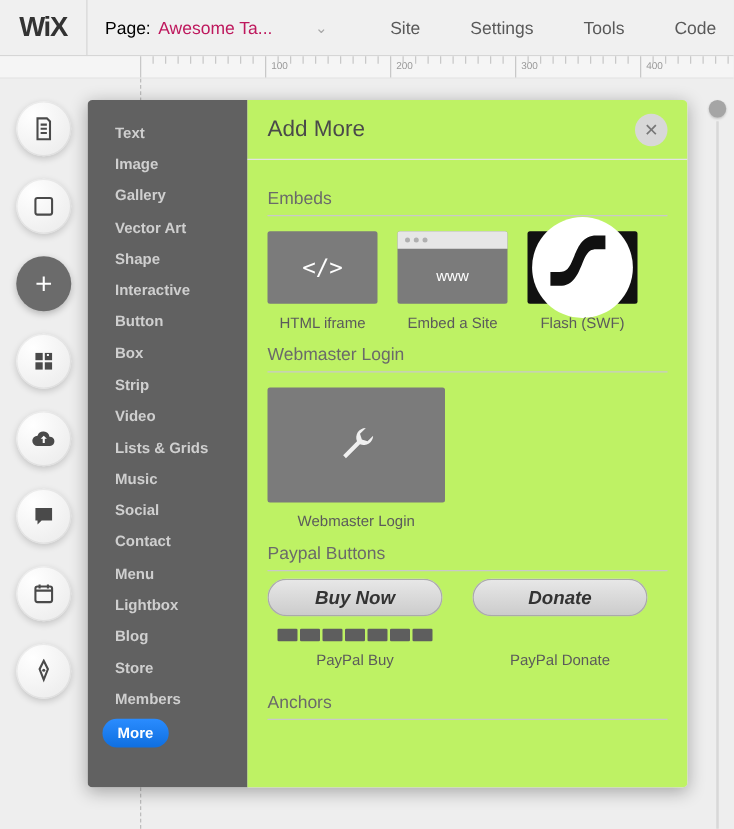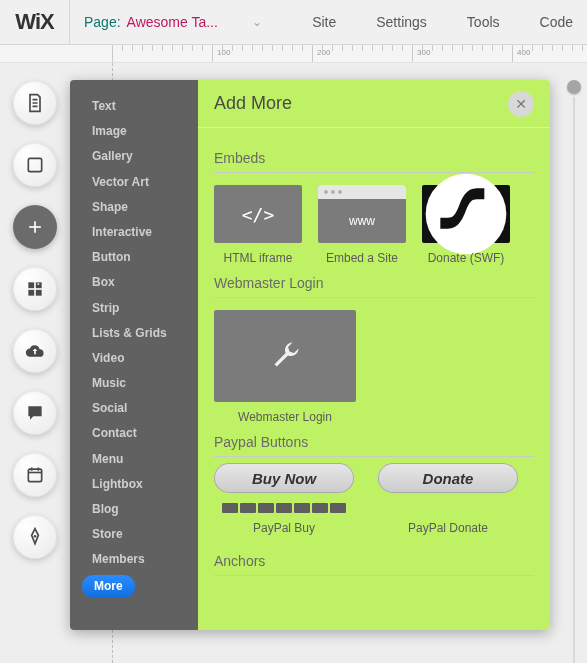--- a/index.html
+++ b/index.html
@@ -2,21 +2,21 @@
 <html><head>
 <meta charset="utf-8">
 <style>
   * { box-sizing: border-box; margin: 0; padding: 0; font-family: "Helvetica Neue", Arial, sans-serif; }
   html, body { width: 587px; height: 663px; overflow: hidden; background: #f0f0f0; }
 
   
   .topbar { height: 45px; background: #f0f0f0; display: flex; align-items: center; border-bottom: 1px solid #d6d6d6; }
   .logo { width: 70px; height: 45px; display: flex; align-items: center; justify-content: center; border-right: 1px solid #d6d6d6; font-weight: 900; font-size: 22px; letter-spacing: -1px; color: #333; }
   .page-sel { display: flex; align-items: center; gap: 6px; padding: 0 14px; font-size: 14px; color: #6a6a6a; }
-  .page-sel .page-label { color: #0f766e; }
+  .page-sel .page-label { color: #000000; }
   .page-sel .page-name { color: #be185d; }
   .page-sel .chev { color: #a6a6a6; margin-left: 28px; font-size: 12px; }
   .topmenu { margin-left: auto; display: flex; gap: 40px; padding-right: 14px; font-size: 14px; color: #595959; }
   .topmenu span { cursor: pointer; }
 
   
   .ruler { height: 18px; background: #f5f5f5; border-bottom: 1px solid #e1e1e1; position: relative; font-size: 8px; color: #999; }
   .ruler .tick { position: absolute; top: 0; bottom: 0; border-left: 1px solid #c8c8c8; }
   .ruler .tick.major::after { position: absolute; top: 3px; left: 4px; content: attr(data-val); }
 
@@ -217,22 +217,22 @@
   <div class="panel-side" id="catlist">
       <div class="cat">Text</div>
       <div class="cat">Image</div>
       <div class="cat">Gallery</div>
       <div class="cat">Vector Art</div>
       <div class="cat">Shape</div>
       <div class="cat">Interactive</div>
       <div class="cat">Button</div>
       <div class="cat">Box</div>
       <div class="cat">Strip</div>
+      <div class="cat">Video</div>
       <div class="cat">Lists &amp; Grids</div>
-      <div class="cat">Video</div>
       <div class="cat">Music</div>
       <div class="cat">Social</div>
       <div class="cat">Contact</div>
       <div class="cat">Menu</div>
       <div class="cat">Lightbox</div>
       <div class="cat">Blog</div>
       <div class="cat">Store</div>
       <div class="cat">Members</div>
       <div class="cat sel">More</div>
     </div>
@@ -260,21 +260,21 @@
           </div>
           <div class="tilelabel">Embed a Site</div>
         </div>
         <div class="tile">
           <div class="tilebox black">
             <svg viewBox="0 0 24 24">
                 <circle cx="12" cy="12" r="11" fill="#fff"></circle>
                 <path fill="#111" d="M15 5c-3 0-4 2.5-5 5-.9 2.2-1.5 3-3 3H5v3h2c3 0 4-2.5 5-5 .9-2.2 1.5-3 3-3h2V5h-2z"></path>
               </svg>
           </div>
-          <div class="tilelabel">Donate (SWF)</div>
+          <div class="tilelabel">Flash (SWF)</div>
         </div>
       </div>
 
       <div class="section-title">Webmaster Login</div>
       <div style="margin-top:12px">
         <div class="bigtile">
           <svg viewBox="0 0 24 24">
               <path d="M21 7a5 5 0 0 1-7 4.6L6.5 19 5 17.5 12.4 10A5 5 0 0 1 17 3l-3 3 1 3 3 1 3-3z"></path>
             </svg>
         </div>

